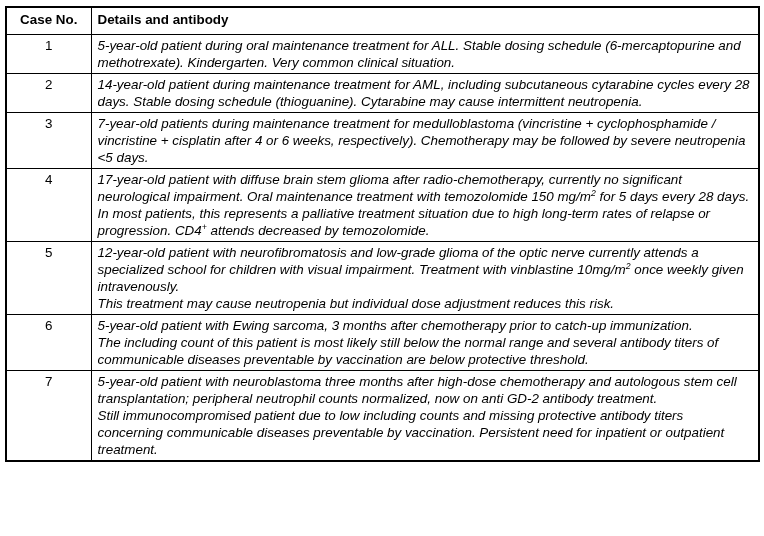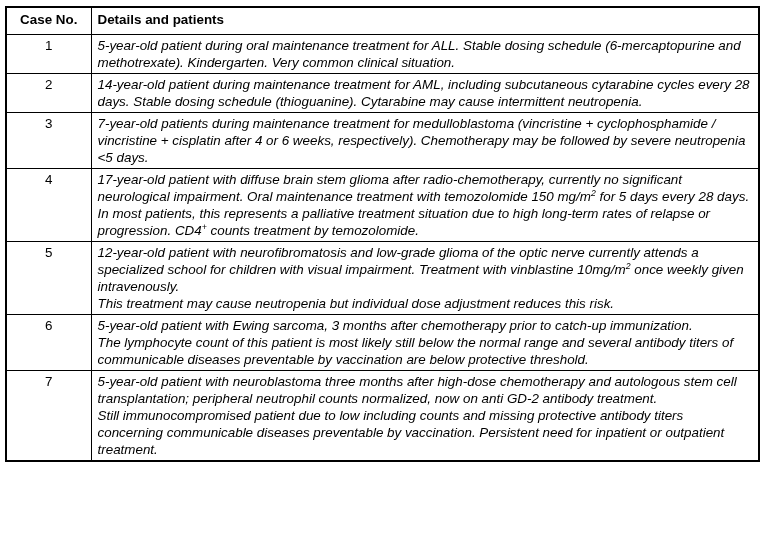--- a/index.html
+++ b/index.html
@@ -53,21 +53,21 @@
 
 <div class="page">
   <table class="case-table">
     <colgroup>
       <col class="col-case">
       <col class="col-details">
     </colgroup>
     <thead>
       <tr>
         <th class="case-head">Case No.</th>
-        <th>Details and patients</th>
+        <th>Details and antibody</th>
       </tr>
     </thead>
     <tbody>
         <tr>
           <td class="case-cell">1</td>
           <td class="details-cell">
             <div><span>5-year-old patient during oral maintenance treatment for ALL. Stable dosing schedule (6-mercaptopurine and methotrexate). Kindergarten. Very common clinical situation.</span></div>
           </td>
         </tr>
         <tr>
@@ -79,35 +79,35 @@
         <tr>
           <td class="case-cell">3</td>
           <td class="details-cell">
             <div><span>7-year-old patients during maintenance treatment for medulloblastoma (vincristine + cyclophosphamide / vincristine + cisplatin after 4 or 6 weeks, respectively). Chemotherapy may be followed by severe neutropenia &lt;5 days.</span></div>
           </td>
         </tr>
         <tr>
           <td class="case-cell">4</td>
           <td class="details-cell">
             <div><span>17-year-old patient with diffuse brain stem glioma after radio-chemotherapy, currently no significant neurological impairment. Oral maintenance treatment with temozolomide 150 mg/m</span><sup>2</sup><span> for 5 days every 28 days.</span></div>
-            <div><span>In most patients, this represents a palliative treatment situation due to high long-term rates of relapse or progression. CD4</span><sup>+</sup><span> counts treatment by temozolomide.</span></div>
+            <div><span>In most patients, this represents a palliative treatment situation due to high long-term rates of relapse or progression. CD4</span><sup>+</sup><span> attends decreased by temozolomide.</span></div>
           </td>
         </tr>
         <tr>
           <td class="case-cell">5</td>
           <td class="details-cell">
             <div><span>12-year-old patient with neurofibromatosis and low-grade glioma of the optic nerve currently attends a specialized school for children with visual impairment. Treatment with vinblastine 10mg/m</span><sup>2</sup><span> once weekly given intravenously.</span></div>
             <div><span>This treatment may cause neutropenia but individual dose adjustment reduces this risk.</span></div>
           </td>
         </tr>
         <tr>
           <td class="case-cell">6</td>
           <td class="details-cell">
             <div><span>5-year-old patient with Ewing sarcoma, 3 months after chemotherapy prior to catch-up immunization.</span></div>
-            <div><span>The lymphocyte count of this patient is most likely still below the normal range and several antibody titers of communicable diseases preventable by vaccination are below protective threshold.</span></div>
+            <div><span>The including count of this patient is most likely still below the normal range and several antibody titers of communicable diseases preventable by vaccination are below protective threshold.</span></div>
           </td>
         </tr>
         <tr>
           <td class="case-cell">7</td>
           <td class="details-cell">
             <div><span>5-year-old patient with neuroblastoma three months after high-dose chemotherapy and autologous stem cell transplantation; peripheral neutrophil counts normalized, now on anti GD-2 antibody treatment.</span></div>
             <div><span>Still immunocompromised patient due to low including counts and missing protective antibody titers concerning communicable diseases preventable by vaccination. Persistent need for inpatient or outpatient treatment.</span></div>
           </td>
         </tr>
       </tbody>

